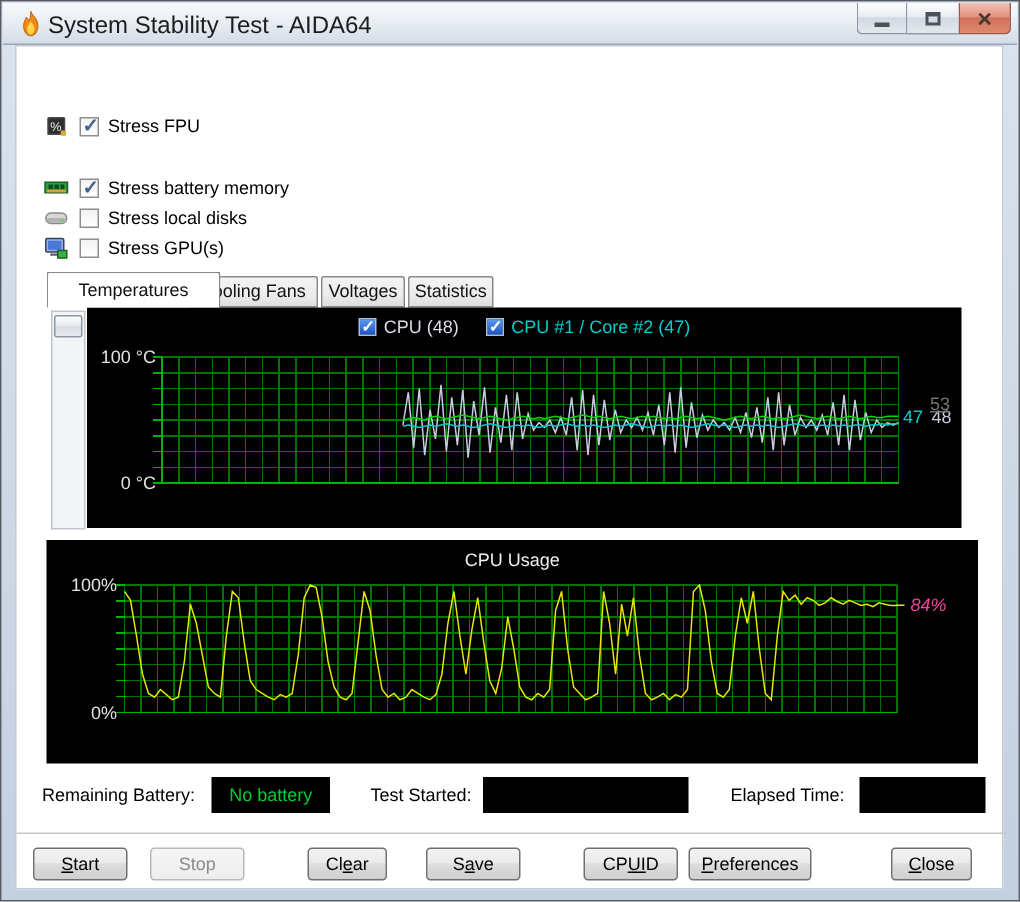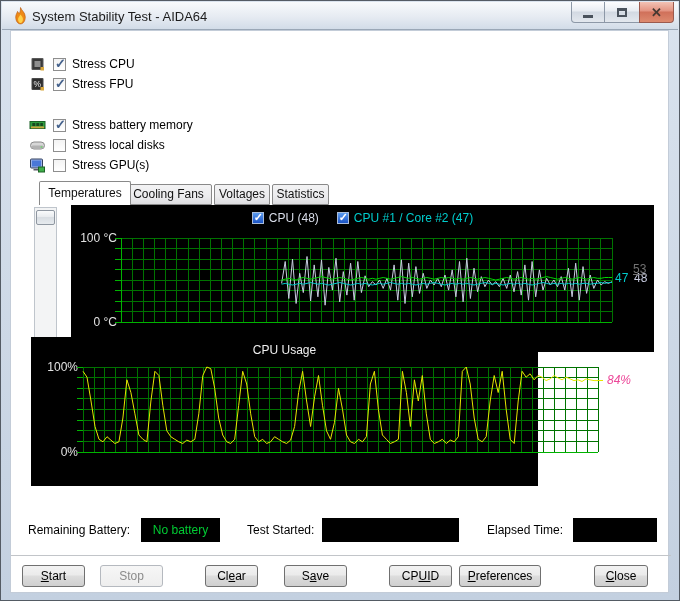--- a/index.html
+++ b/index.html
@@ -2,21 +2,21 @@
 <html><head>
 <meta charset="utf-8">
 <style>
   html,body{margin:0;padding:0;background:#fff;}
   body{width:680px;height:601px;overflow:hidden;font-family:"Liberation Sans",sans-serif;font-size:12px;color:#000;}
   *{box-sizing:border-box;}
   .window{position:relative;width:680px;height:601px;background:linear-gradient(#dae3ee,#c3d0e0);border:1px solid #545b64;}
   
   .titlebar{position:absolute;left:1px;top:1px;right:1px;height:28px;
     background:linear-gradient(#f8fafc,#e6ebf2 55%,#d2dce8);border-bottom:1px solid #9aa7b6;}
-  .title-text{position:absolute;left:30px;top:7px;font-size:13px;color:#1c1c1c;white-space:nowrap;}
+  .title-text{position:absolute;left:30px;top:7px;font-size:16px;color:#1c1c1c;white-space:nowrap;}
   .app-icon{position:absolute;left:10px;top:5px;width:17px;height:19px;}
   .caption{position:absolute;top:0;left:569px;display:flex;}
   .cap-btn{height:21px;border:1px solid #8d98a7;border-top:none;display:flex;align-items:center;justify-content:center;
     background:linear-gradient(#fdfdfe,#e8ecf2 45%,#d2d9e2 50%,#e3e8ee);}
   .cap-btn.minb{width:34px;border-radius:0 0 0 4px;}
   .cap-btn.maxb{width:34px;border-left:none;border-right:none;}
   .cap-btn.closeb{width:35px;border-radius:0 0 4px 0;border-color:#9b5a4e;
     background:linear-gradient(#f2c2b4,#e39381 45%,#d0705a 50%,#dd8a6f);}
   .glyph-min{width:10px;height:3px;background:#4a525c;margin-top:8px;}
   .glyph-max{width:10px;height:9px;border:2px solid #4a525c;border-top-width:3px;background:transparent;}
@@ -31,30 +31,30 @@
   .win-cb.checked::after{content:"✓";position:absolute;left:1px;top:-3px;font-size:13px;font-weight:bold;color:#44618c;}
   .stress-label{white-space:nowrap;}
   
   .log-table{position:absolute;left:231px;top:55px;width:427px;height:120px;border:1px solid #82878f;background:#fff;}
   .lt-header{display:flex;height:20px;border-bottom:1px solid #d8dce1;background:linear-gradient(#ffffff,#f3f5f7);}
   .lt-hcell{border-right:1px solid #dde1e6;padding-left:7px;line-height:19px;color:#1a1a1a;}
   .lt-c1{width:113px;}.lt-c2{width:304px;}.lt-c3{flex:1;border-right:none;}
   .ltrow{height:20px;border-bottom:1px solid #ededef;}
   
   .tab{position:absolute;text-align:center;border:1px solid #898989;border-radius:2px 2px 0 0;color:#111;}
-  .tab.active{left:30px;top:180px;width:92px;height:24px;background:#fff;border-bottom:none;line-height:22px;z-index:3;margin-left:8px;}
+  .tab.active{left:30px;top:180px;width:116px;height:24px;background:#fff;border-bottom:none;line-height:22px;z-index:3;}
   .tab.inactive{top:183px;height:21px;line-height:19px;background:linear-gradient(#f3f3f4,#ececee 60%,#dddde0);}
   
   .vslider{position:absolute;left:33px;top:206px;width:23px;height:146px;background:#f3f4f5;border:1px solid #bfc5cc;}
   .vslider-thumb{position:absolute;left:1px;top:2px;width:19px;height:15px;border:1px solid #8f97a1;border-radius:2px;
     background:linear-gradient(#fafbfc,#e9ecef 45%,#d9dee3 50%,#e6eaee);}
   
   .chart-box{position:absolute;background:#000;}
-  .temp-box{left:57px;top:204px;width:583px;height:147px;margin-left:13px;}
-  .cpu-box{left:30px;top:336px;width:507px;height:149px;}
+  .temp-box{left:57px;top:204px;width:583px;height:147px;}
+  .cpu-box{left:30px;top:359px;width:621px;height:149px;}
   .chart-svg{position:absolute;left:0;top:0;}
   .legend{position:absolute;left:0;top:6px;width:100%;display:flex;justify-content:center;gap:18px;align-items:center;}
   .legend-item{display:flex;align-items:center;gap:5px;}
   .leg-cb{width:12px;height:12px;border:1px solid #a9bcd9;background:linear-gradient(#5b9bee,#1a52c4);position:relative;flex:none;}
   .leg-cb.checked::after{content:"✓";position:absolute;left:1px;top:-2px;font-size:11px;font-weight:bold;color:#fff;}
   .axis-label{position:absolute;color:#e2e2e2;text-align:right;white-space:nowrap;}
   .chart-title{position:absolute;left:0;top:6px;width:100%;text-align:center;color:#efefef;}
   .end-label{position:absolute;font-size:12px;white-space:nowrap;line-height:14px;}
   .end-tick{position:absolute;width:6px;height:1px;}
   
@@ -86,30 +86,20 @@
           <span class="glyph-max"></span>
         </div>
       <div class="cap-btn closeb">
           <span class="glyph-x">✕</span>
         </div>
     </div>
   </div>
 
   <div class="client"></div>
 
-  <div class="stress-row" style="top:54px">
-    <svg class="stress-icon" viewBox="0 0 16 16">
-        <rect x="2" y="2" width="12" height="12" rx="1" fill="#5a5a5a"></rect>
-        <rect x="3" y="3" width="10" height="10" fill="#3a3a3a"></rect>
-        <rect x="5" y="5" width="6" height="6" fill="#8f8f8f"></rect>
-        <rect x="11" y="11" width="3.5" height="3.5" fill="#d8a73e"></rect>
-      </svg>
-    <span class="win-cb checked"></span>
-    <span class="stress-label">Stress CPU</span>
-  </div>
   <div class="stress-row" style="top:74px">
     <svg class="stress-icon" viewBox="0 0 16 16">
         <rect x="2" y="2" width="12" height="12" rx="1" fill="#4a4a4a"></rect>
         <rect x="3" y="3" width="10" height="10" fill="#2e2e2e"></rect>
         <text x="4" y="11" font-size="8.5" fill="#e8e8e8">%</text>
         <rect x="11" y="11" width="3.5" height="3.5" fill="#d8a73e"></rect>
       </svg>
     <span class="win-cb checked"></span>
     <span class="stress-label">Stress FPU</span>
   </div>

